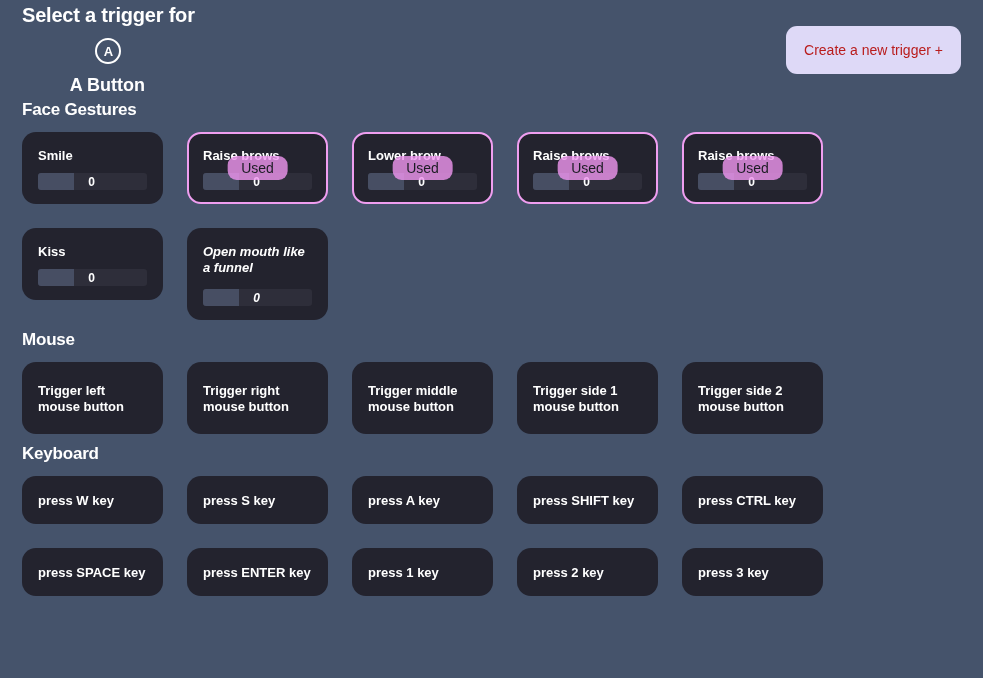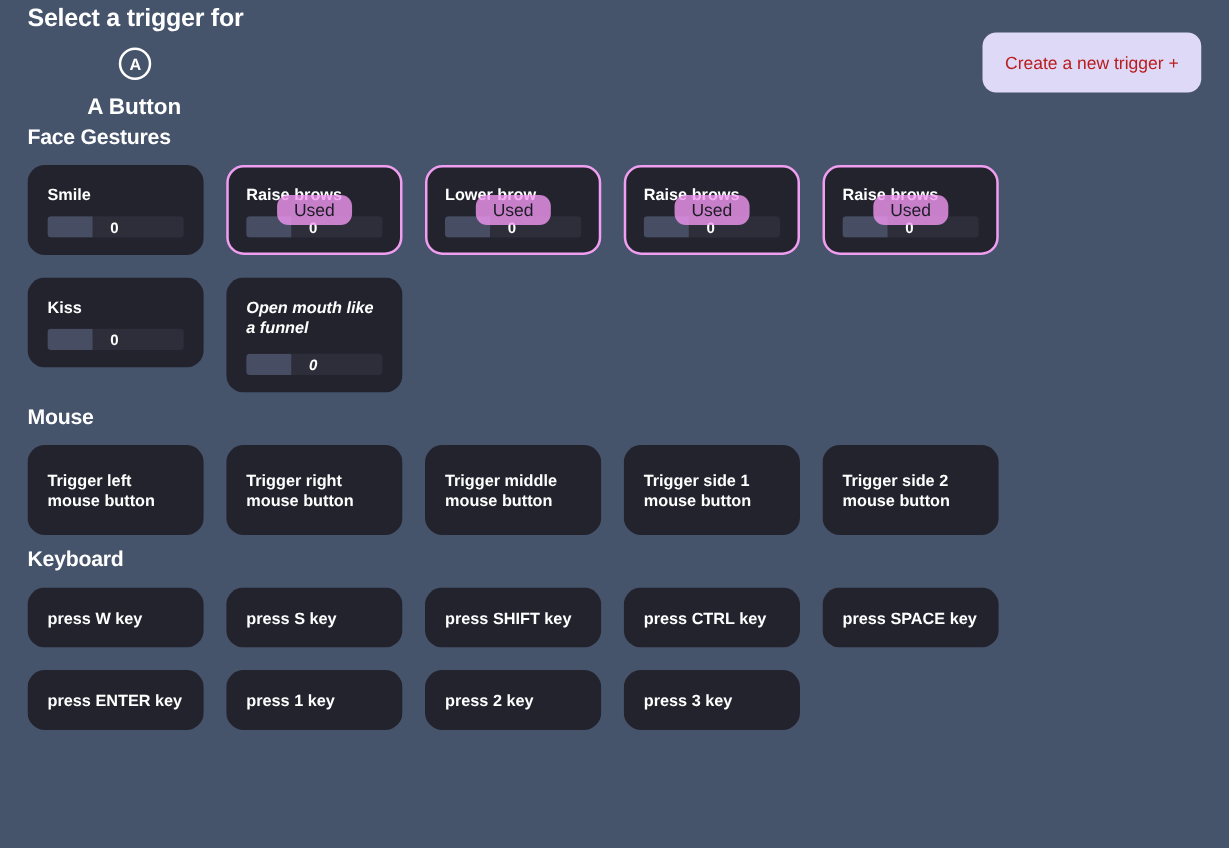--- a/index.html
+++ b/index.html
@@ -83,21 +83,21 @@
   .section-title {
     font-size: 17px;
     font-weight: bold;
     color: #ffffff;
     margin: 0 0 12px 0;
     letter-spacing: -0.2px;
   }
   .grid {
     display: grid;
     grid-template-columns: repeat(5, 141px);
-    gap: 18px;
+    gap: 24px;
   }
 
   
   .card {
     position: relative;
     background: #23232e;
     border-radius: 14px;
     border: 2px solid transparent;
     box-sizing: border-box;
     padding: 14px 14px 12px 14px;
@@ -263,20 +263,23 @@
       <div class="section">
         <div class="section-title">Keyboard</div>
         <div class="grid">
           <div class="card key-card">
             <div class="card-label">press W key</div>
           </div>
           <div class="card key-card">
             <div class="card-label">press S key</div>
           </div>
           <div class="card key-card">
+            <div class="card-label">press A key</div>
+          </div>
+          <div class="card key-card">
             <div class="card-label">press SHIFT key</div>
           </div>
           <div class="card key-card">
             <div class="card-label">press CTRL key</div>
           </div>
           <div class="card key-card">
             <div class="card-label">press SPACE key</div>
           </div>
           <div class="card key-card">
             <div class="card-label">press ENTER key</div>

